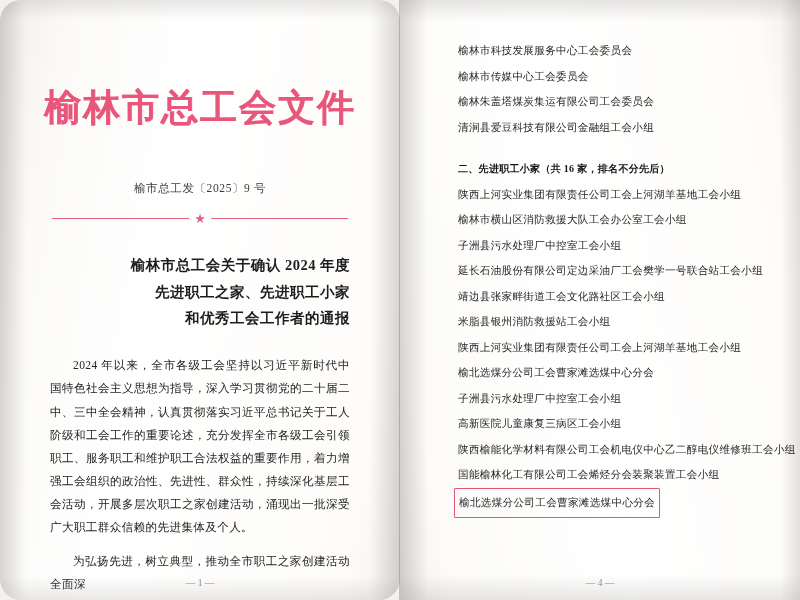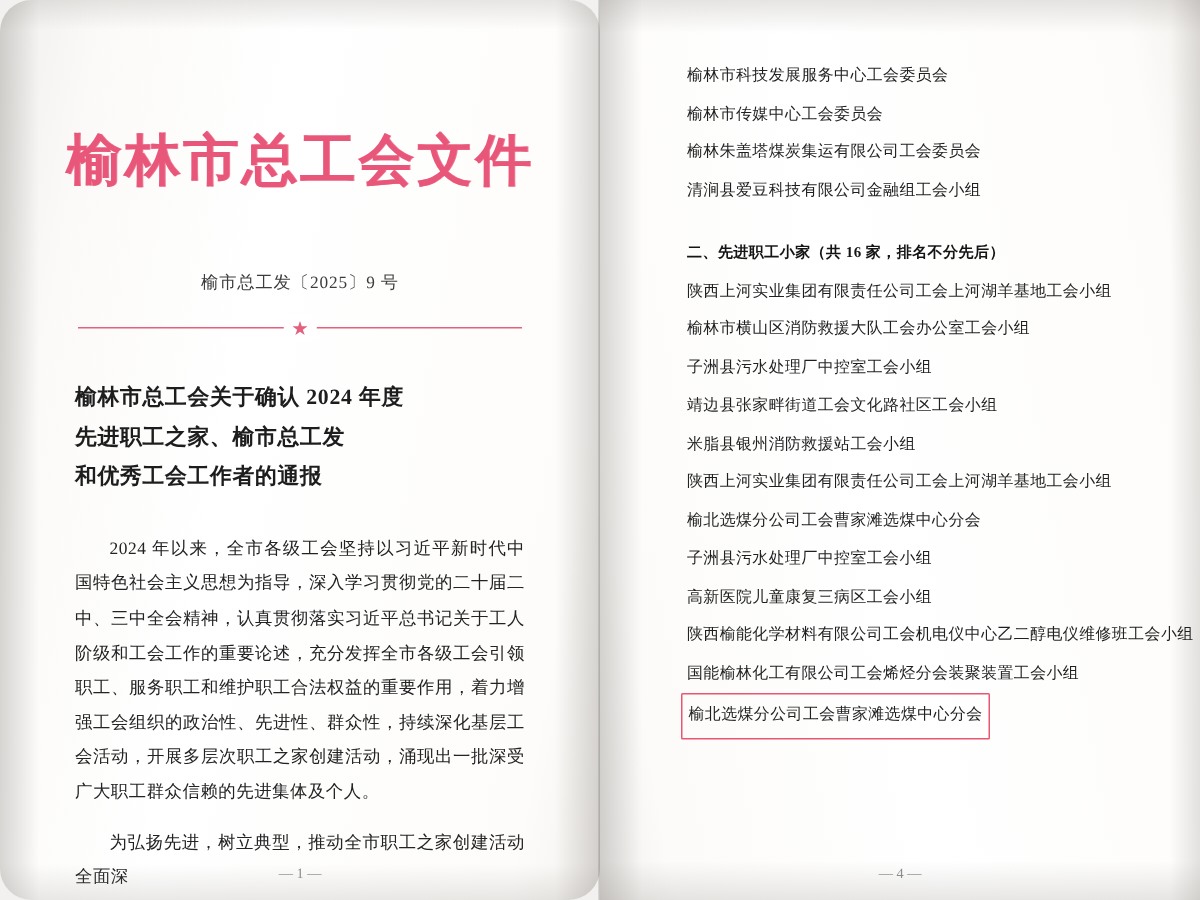--- a/index.html
+++ b/index.html
@@ -98,21 +98,21 @@
     transform: translateX(-50%);
     color: #e4607f;
     font-size: 13px;
     line-height: 13px;
     background: #fff;
     padding: 0 5px;
   }
   .doc-title {
     margin: 26px auto 16px auto;
     width: 300px;
-    text-align: left;
+    text-align: right;
     font-size: 14.5px;
     font-weight: bold;
     color: #1d1d1d;
     line-height: 1.85;
     letter-spacing: 0.5px;
   }
   .doc-body {
     margin: 22px auto 0 auto;
     width: 300px;
     font-size: 11.6px;
@@ -241,21 +241,21 @@
 
     <div class="doc-number">榆市总工发〔2025〕9 号</div>
 
     <div class="red-rule-wrap">
       <div class="red-rule"></div>
       <div class="red-star">★</div>
     </div>
 
     <div class="doc-title">
       <div>榆林市总工会关于确认 2024 年度</div>
-      <div>先进职工之家、榆市总工发</div>
+      <div>先进职工之家、先进职工小家</div>
       <div>和优秀工会工作者的通报</div>
     </div>
 
     <div class="doc-body">
       <p>2024 年以来，全市各级工会坚持以习近平新时代中国特色社会主义思想为指导，深入学习贯彻党的二十届二中、三中全会精神，认真贯彻落实习近平总书记关于工人阶级和工会工作的重要论述，充分发挥全市各级工会引领职工、服务职工和维护职工合法权益的重要作用，着力增强工会组织的政治性、先进性、群众性，持续深化基层工会活动，开展多层次职工之家创建活动，涌现出一批深受广大职工群众信赖的先进集体及个人。</p>
       <p>为弘扬先进，树立典型，推动全市职工之家创建活动全面深</p>
     </div>
 
     <div class="left-page-num">— 1 —</div>
     <div class="left-bottom-fade"></div>
@@ -272,20 +272,21 @@
       <div class="list-line">榆林市科技发展服务中心工会委员会</div>
       <div class="list-line">榆林市传媒中心工会委员会</div>
       <div class="list-line">榆林朱盖塔煤炭集运有限公司工会委员会</div>
       <div class="list-line">清涧县爱豆科技有限公司金融组工会小组</div>
 
       <div class="section-head">二、先进职工小家（共 16 家，排名不分先后）</div>
 
       <div class="list-line">陕西上河实业集团有限责任公司工会上河湖羊基地工会小组</div>
       <div class="list-line">榆林市横山区消防救援大队工会办公室工会小组</div>
       <div class="list-line">子洲县污水处理厂中控室工会小组</div>
+      <div class="list-line">延长石油股份有限公司定边采油厂工会樊学一号联合站工会小组</div>
       <div class="list-line">靖边县张家畔街道工会文化路社区工会小组</div>
       <div class="list-line">米脂县银州消防救援站工会小组</div>
       <div class="list-line">陕西上河实业集团有限责任公司工会上河湖羊基地工会小组</div>
       <div class="list-line">榆北选煤分公司工会曹家滩选煤中心分会</div>
       <div class="list-line">子洲县污水处理厂中控室工会小组</div>
       <div class="list-line">高新医院儿童康复三病区工会小组</div>
       <div class="list-line">陕西榆能化学材料有限公司工会机电仪中心乙二醇电仪维修班工会小组</div>
       <div class="list-line">国能榆林化工有限公司工会烯烃分会装聚装置工会小组</div>
       <div class="highlight-row">
         <span class="highlight-line">榆北选煤分公司工会曹家滩选煤中心分会</span>

